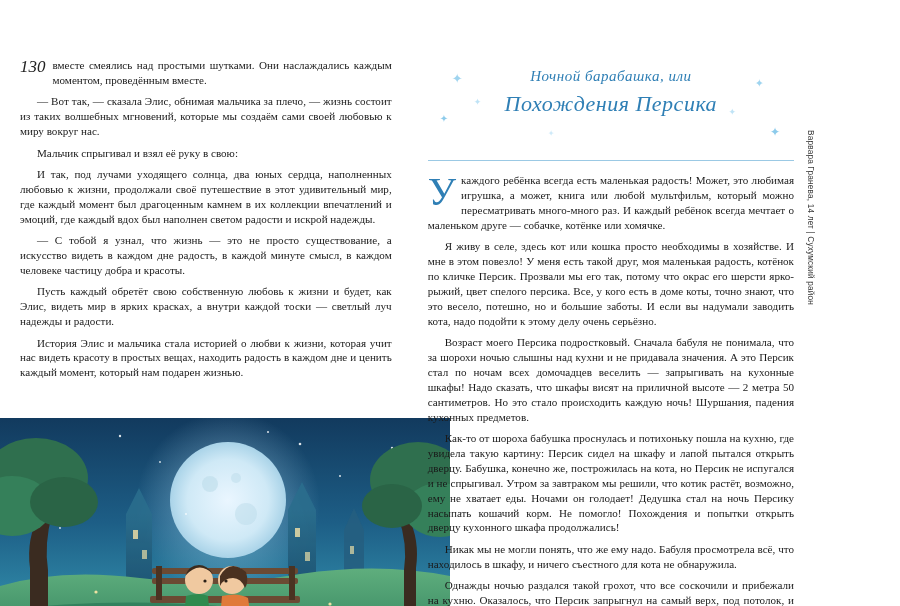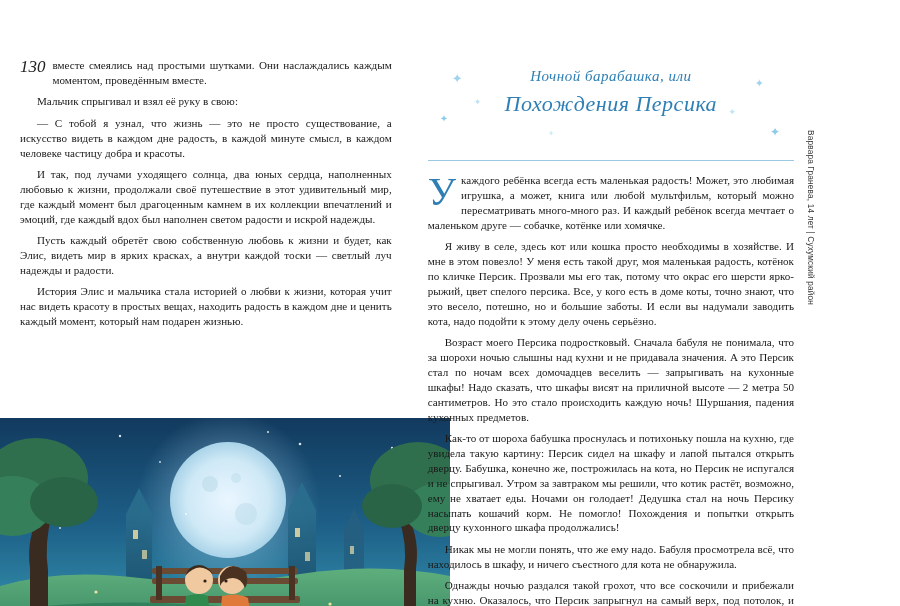--- a/index.html
+++ b/index.html
@@ -135,23 +135,24 @@
   }
 </style>
 </head>
 <body>
 
 <div class="spread">
 
   <div class="page page-left">
 
     <p class="txt first"><span class="folio-left">130</span><span>вместе смеялись над простыми шутками. Они наслаждались каждым моментом, проведённым вместе.</span></p>
+    <p class="txt ind">— Вот так, — сказала Элис, обнимая мальчика за плечо, — жизнь состоит из таких волшебных мгновений, которые мы создаём сами своей любовью к миру вокруг нас.</p>
     <p class="txt ind">Мальчик спрыгивал и взял её руку в свою:</p>
+    <p class="txt ind">И так, под лучами уходящего солнца, два юных сердца, наполненных любовью к жизни, продолжали своё путешествие в этот удивительный мир, где каждый момент был драгоценным камнем в их коллекции впечатлений и эмоций, где каждый вдох был наполнен светом радости и искрой надежды.</p>
     <p class="txt ind">— С тобой я узнал, что жизнь — это не просто существование, а искусство видеть в каждом дне радость, в каждой минуте смысл, в каждом человеке частицу добра и красоты.</p>
-    <p class="txt ind">И так, под лучами уходящего солнца, два юных сердца, наполненных любовью к жизни, продолжали своё путешествие в этот удивительный мир, где каждый момент был драгоценным камнем в их коллекции впечатлений и эмоций, где каждый вдох был наполнен светом радости и искрой надежды.</p>
     <p class="txt ind">Пусть каждый обретёт свою собственную любовь к жизни и будет, как Элис, видеть мир в ярких красках, а внутри каждой тоски — светлый луч надежды и радости.</p>
     <p class="txt ind">История Элис и мальчика стала историей о любви к жизни, которая учит нас видеть красоту в простых вещах, находить радость в каждом дне и ценить каждый момент, который нам подарен жизнью.</p>
 
     <div class="illus">
       <svg width="450" height="232" viewBox="0 0 450 232" xmlns="http://www.w3.org/2000/svg">
         <defs>
           <linearGradient id="sky" x1="0" y1="0" x2="0" y2="1">
             <stop offset="0%" stop-color="#123a5e"></stop>
             <stop offset="45%" stop-color="#1d5e86"></stop>
             <stop offset="78%" stop-color="#2f87a6"></stop>

